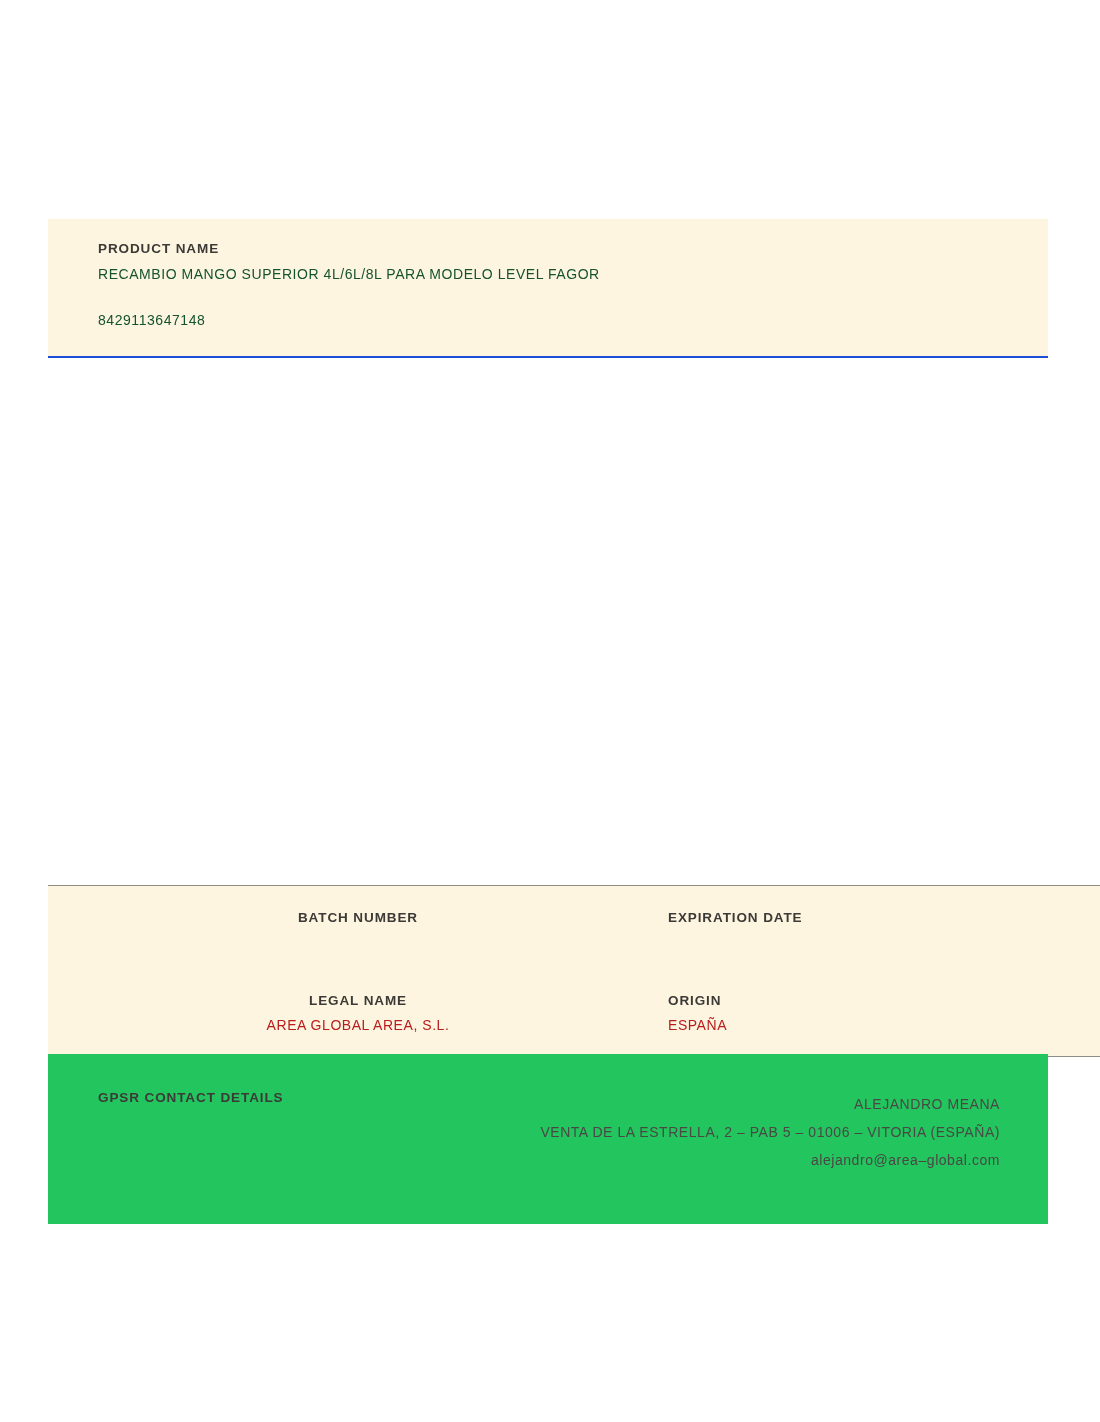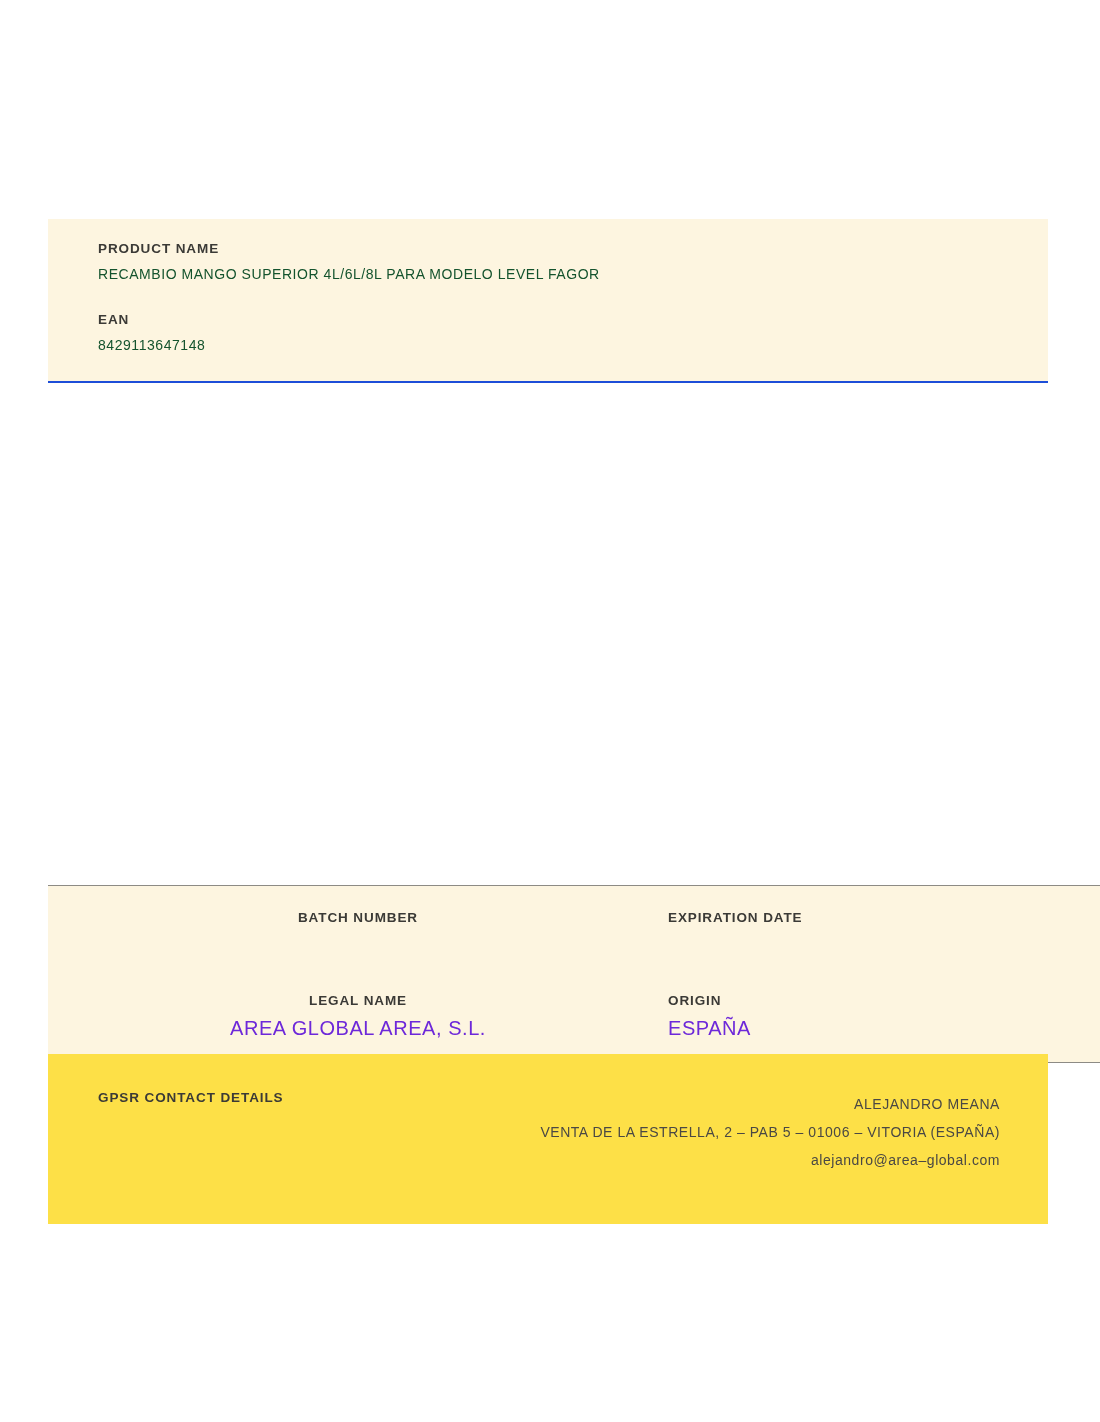--- a/index.html
+++ b/index.html
@@ -85,42 +85,42 @@
   }
 
   .mid-head {
     font-size: 13.5px;
     font-weight: bold;
     letter-spacing: 0.9px;
     color: #3b3a36;
   }
 
   .mid-val {
-    font-size: 20px;
+    font-size: 14px;
     letter-spacing: 0.55px;
-    color: #6d28d9;
+    color: #b91c1c;
     margin-top: 9px;
     min-height: 17px;
   }
 
   .mid-col-right .mid-head,
   .mid-col-right .mid-val {
     text-align: left;
   }
 
   .mid-gap { height: 42px; }
 
   
   .gpsr-block {
     position: absolute;
     left: 48px;
     top: 1054px;
     width: 1000px;
     height: 170px;
-    background: #fde047;
+    background: #22c55e;
     box-sizing: border-box;
     padding: 36px 0 4px 0;
   }
 
   .gpsr-inner {
     display: flex;
     justify-content: space-between;
     align-items: flex-start;
   }
 
@@ -148,21 +148,20 @@
 </style>
 </head>
 <body>
 
 <div class="page">
 
   <section class="product-block">
     <div class="field-label">PRODUCT NAME</div>
     <div class="field-value">RECAMBIO MANGO SUPERIOR 4L/6L/8L PARA MODELO LEVEL FAGOR</div>
     <div class="spacer-26"></div>
-    <div class="field-label">EAN</div>
     <div class="field-value">8429113647148</div>
   </section>
 
   <section class="mid-block">
     <div class="mid-row">
       <div class="mid-col-left">
         <div class="mid-head">BATCH NUMBER</div>
         <div class="mid-val"></div>
       </div>
       <div class="mid-col-right">

